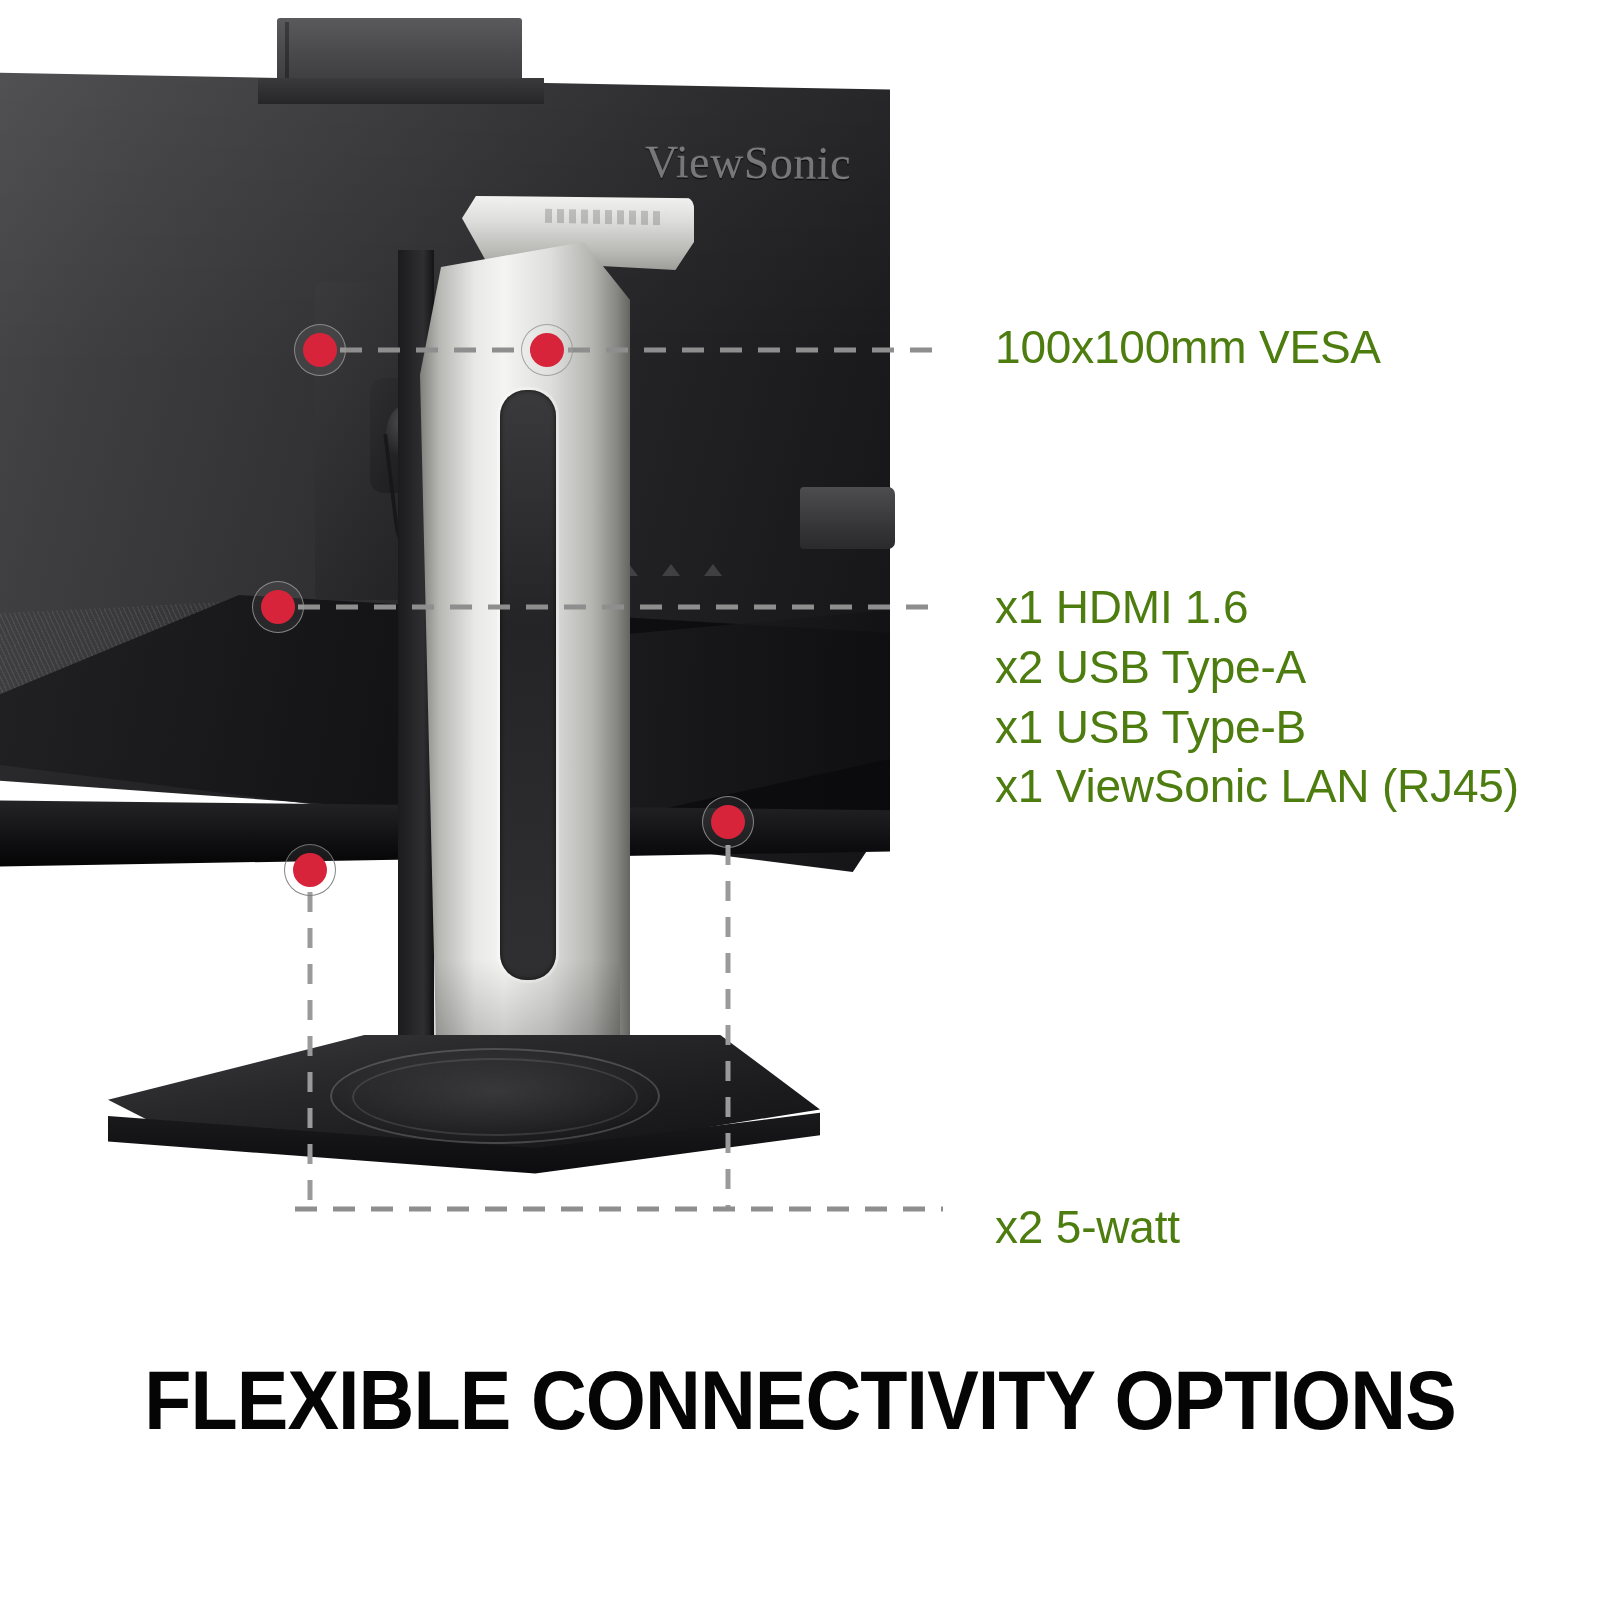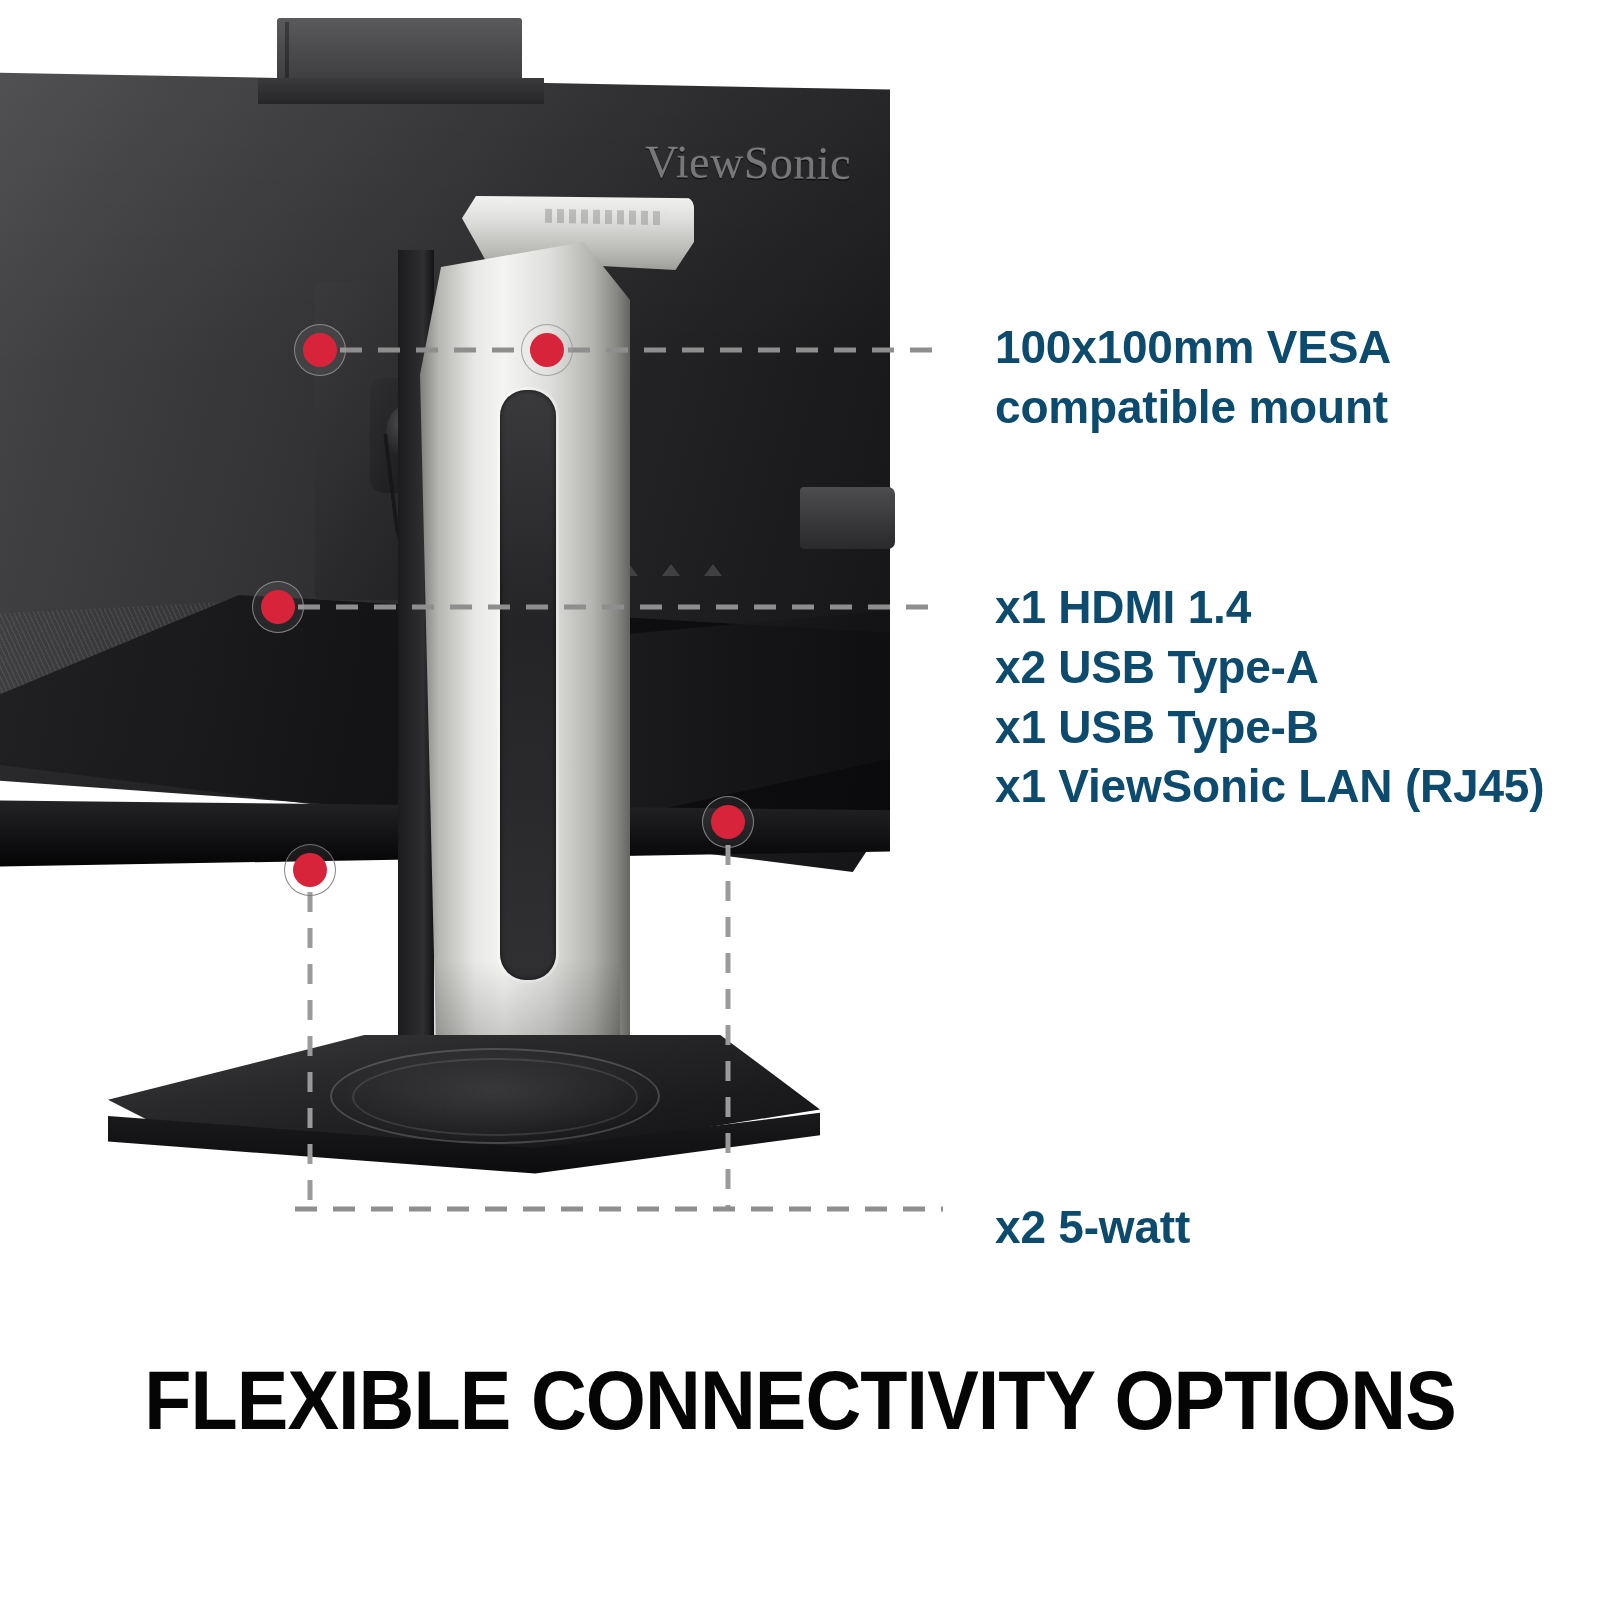--- a/index.html
+++ b/index.html
@@ -202,22 +202,22 @@
     background-size:38px 5px; background-repeat:repeat-x;
   }
   .lead-v{
     position:absolute; width:5px; transform:translateX(-50%);
     background-image:linear-gradient(180deg,#9a9a9a 0 20px, rgba(0,0,0,0) 20px 36px);
     background-size:5px 36px; background-repeat:repeat-y;
   }
 
   
   .callout{
-    position:absolute; left:995px; color:#0c4a6e;
-    font-size:46px; line-height:1.30; font-weight:700; letter-spacing:-.2px;
+    position:absolute; left:995px; color:#4d7c0f;
+    font-size:46px; line-height:1.30; font-weight:400; letter-spacing:-.2px;
     white-space:nowrap;
   }
   .callout div{ white-space:nowrap; }
 
   
   .headline{
     position:absolute; left:0; right:0; top:1352px;
     text-align:center; color:#050505;
     font-family:"Liberation Sans Narrow","Liberation Sans", sans-serif;
     font-size:84px; font-weight:700; letter-spacing:-1px;
@@ -287,25 +287,24 @@
     </div>
   <div class="marker on-light" style="left:310px; top:870px;">
       <i></i>
     </div>
   <div class="marker" style="left:728px; top:822px;">
       <i></i>
     </div>
 
   <div class="callout" style="top:318px;">
     <div>100x100mm VESA</div>
-    <div>compatible mount</div>
   </div>
 
   <div class="callout" style="top:578px;">
-    <div>x1 HDMI 1.4</div>
+    <div>x1 HDMI 1.6</div>
     <div>x2 USB Type-A</div>
     <div>x1 USB Type-B</div>
     <div>x1 ViewSonic LAN (RJ45)</div>
   </div>
 
   <div class="callout" style="top:1198px;">
     <div>x2 5-watt</div>
   </div>
 
   <div class="headline">FLEXIBLE CONNECTIVITY OPTIONS</div>

